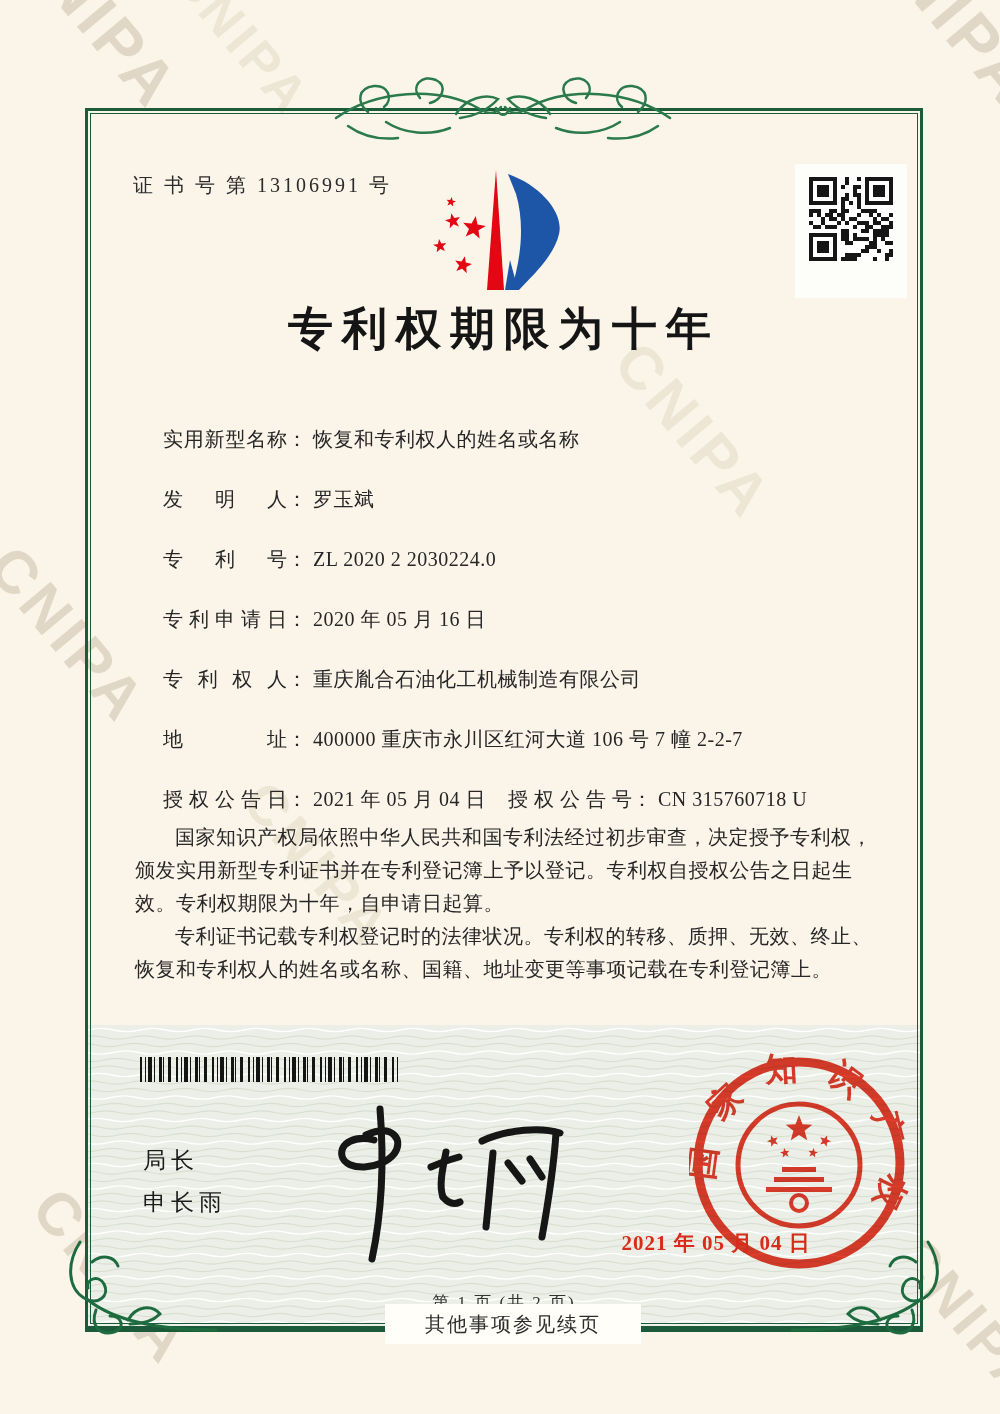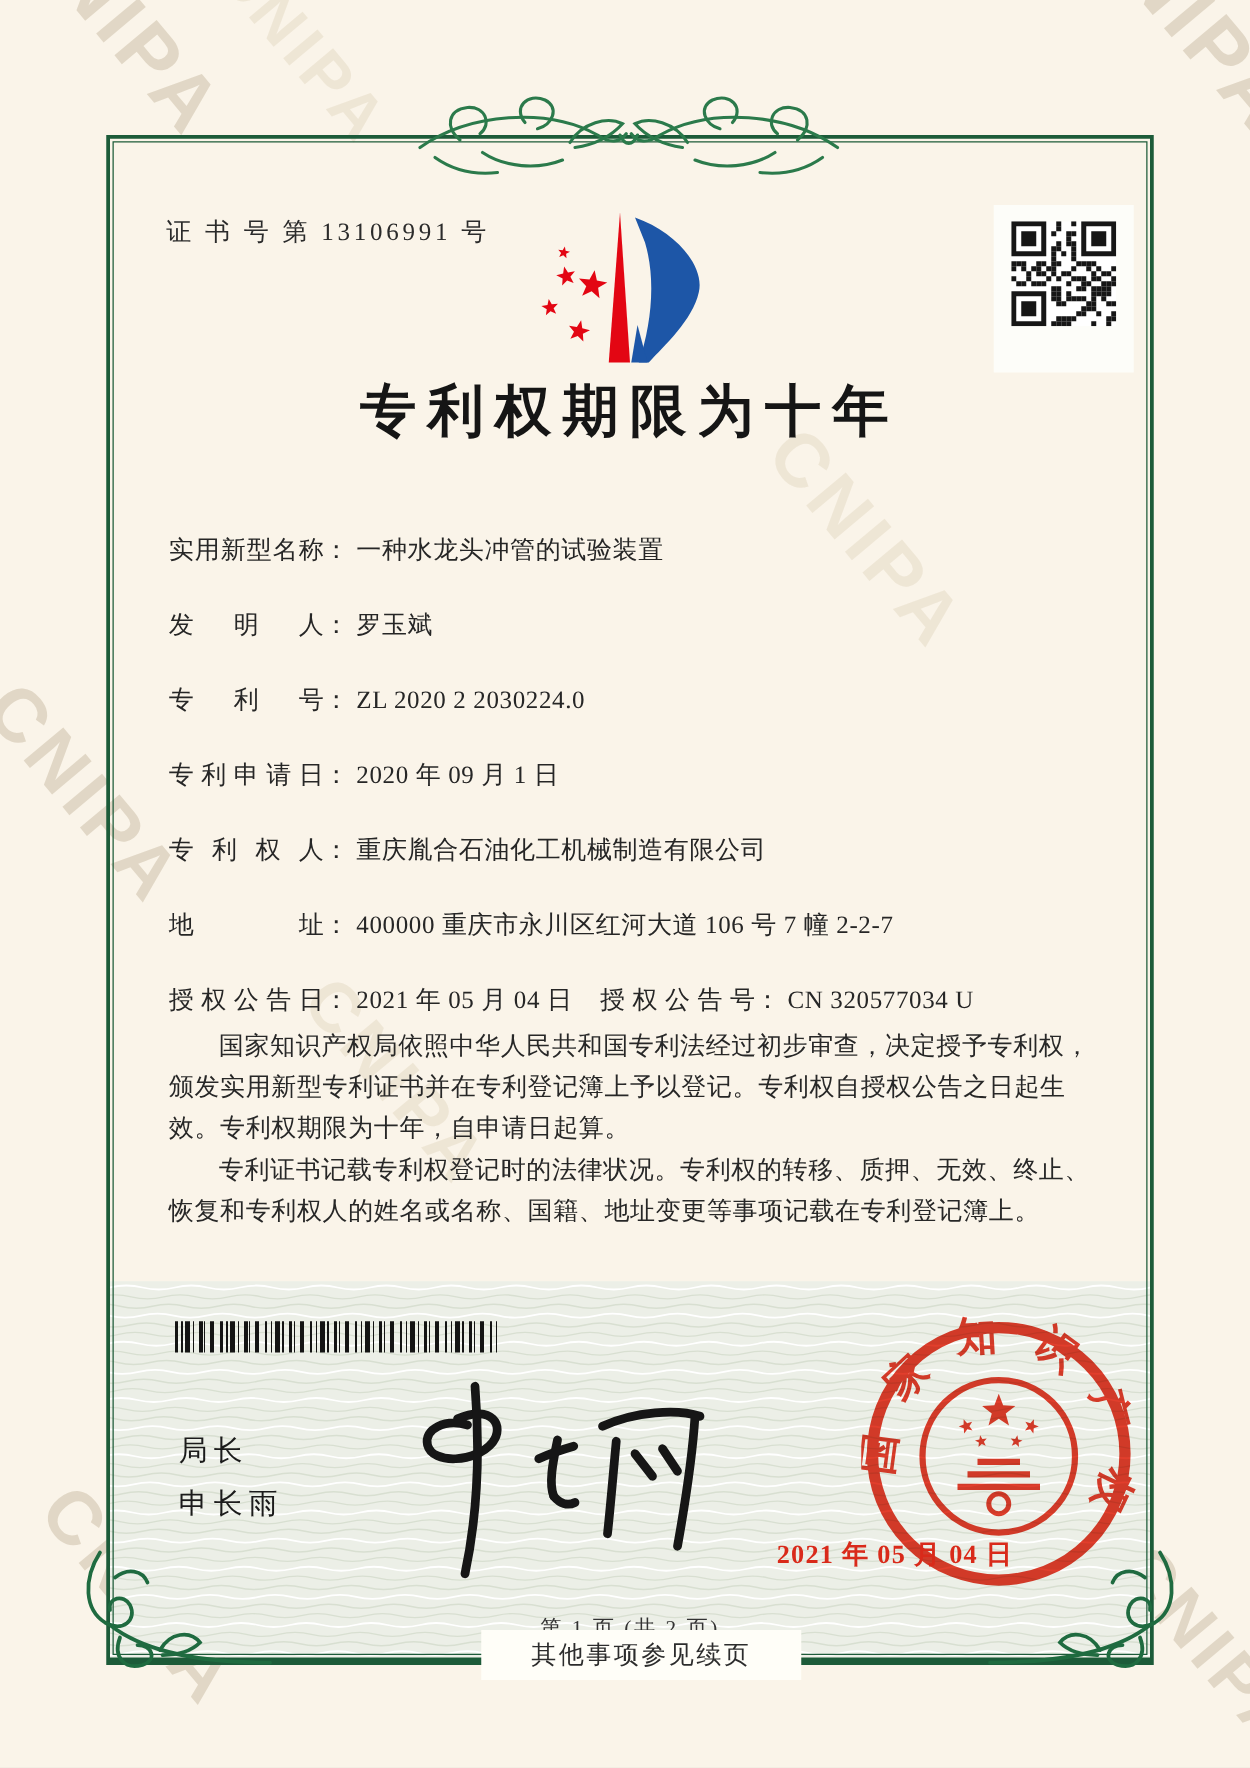--- a/index.html
+++ b/index.html
@@ -38,20 +38,21 @@
   .title {
     position:absolute; left:85px; top:299px; width:838px; text-align:center;
     font-size:45px; font-weight:bold; letter-spacing:9px; color:#151515; z-index:6;
   }
   
   .fields { position:absolute; left:135px; top:426px; width:745px; z-index:6; }
   .f-row { position:relative; height:60px; font-size:20px; color:#262626; }
   .f-label {
     display:inline-block; width:124px; text-align:justify; text-align-last:justify;
     vertical-align:top;
+    margin-left:28px;
   }
   .f-colon { display:inline-block; }
   .f-value { display:inline-block; margin-left:6px; letter-spacing:0.5px; }
   .pair2 { position:absolute; left:345px; top:0; white-space:nowrap; }
   
   .body-text { position:absolute; left:135px; top:821px; width:744px; z-index:6; }
   .body-text p {
     font-size:20px; line-height:33px; text-indent:2em; color:#272727; letter-spacing:0.5px;
   }
   
@@ -383,40 +384,40 @@
         <rect x="44" y="80" width="4" height="4" fill="#161616"></rect>
         <rect x="64" y="80" width="4" height="4" fill="#161616"></rect>
         <rect x="76" y="80" width="4" height="4" fill="#161616"></rect>
       </svg>
   </div>
 
   <div class="title">专利权期限为十年</div>
 
   <div class="fields">
     <div class="f-row">
-      <span class="f-label">实用新型名称</span><span class="f-colon">：</span><span class="f-value">一种水龙头冲管的试验装置</span>
+      <span class="f-label">实用新型名称</span><span class="f-colon">：</span><span class="f-value">恢复和专利权人的姓名或名称</span>
     </div>
     <div class="f-row">
       <span class="f-label">发明人</span><span class="f-colon">：</span><span class="f-value">罗玉斌</span>
     </div>
     <div class="f-row">
       <span class="f-label">专利号</span><span class="f-colon">：</span><span class="f-value">ZL 2020 2 2030224.0</span>
     </div>
     <div class="f-row">
-      <span class="f-label">专利申请日</span><span class="f-colon">：</span><span class="f-value">2020 年 09 月 1 日</span>
+      <span class="f-label">专利申请日</span><span class="f-colon">：</span><span class="f-value">2020 年 05 月 16 日</span>
     </div>
     <div class="f-row">
       <span class="f-label">专利权人</span><span class="f-colon">：</span><span class="f-value">重庆胤合石油化工机械制造有限公司</span>
     </div>
     <div class="f-row">
       <span class="f-label">地址</span><span class="f-colon">：</span><span class="f-value">400000 重庆市永川区红河大道 106 号 7 幢 2-2-7</span>
     </div>
     <div class="f-row">
       <span><span class="f-label">授权公告日</span><span class="f-colon">：</span><span class="f-value">2021 年 05 月 04 日</span></span>
-      <span class="pair2"><span class="f-label">授权公告号</span><span class="f-colon">：</span><span class="f-value">CN 320577034 U</span></span>
+      <span class="pair2"><span class="f-label">授权公告号</span><span class="f-colon">：</span><span class="f-value">CN 315760718 U</span></span>
     </div>
   </div>
 
   <div class="body-text">
     <p>国家知识产权局依照中华人民共和国专利法经过初步审查，决定授予专利权，颁发实用新型专利证书并在专利登记簿上予以登记。专利权自授权公告之日起生效。专利权期限为十年，自申请日起算。</p>
     <p>专利证书记载专利权登记时的法律状况。专利权的转移、质押、无效、终止、恢复和专利权人的姓名或名称、国籍、地址变更等事项记载在专利登记簿上。</p>
   </div>
 
   <div class="continuation">其他事项参见续页</div>
 

